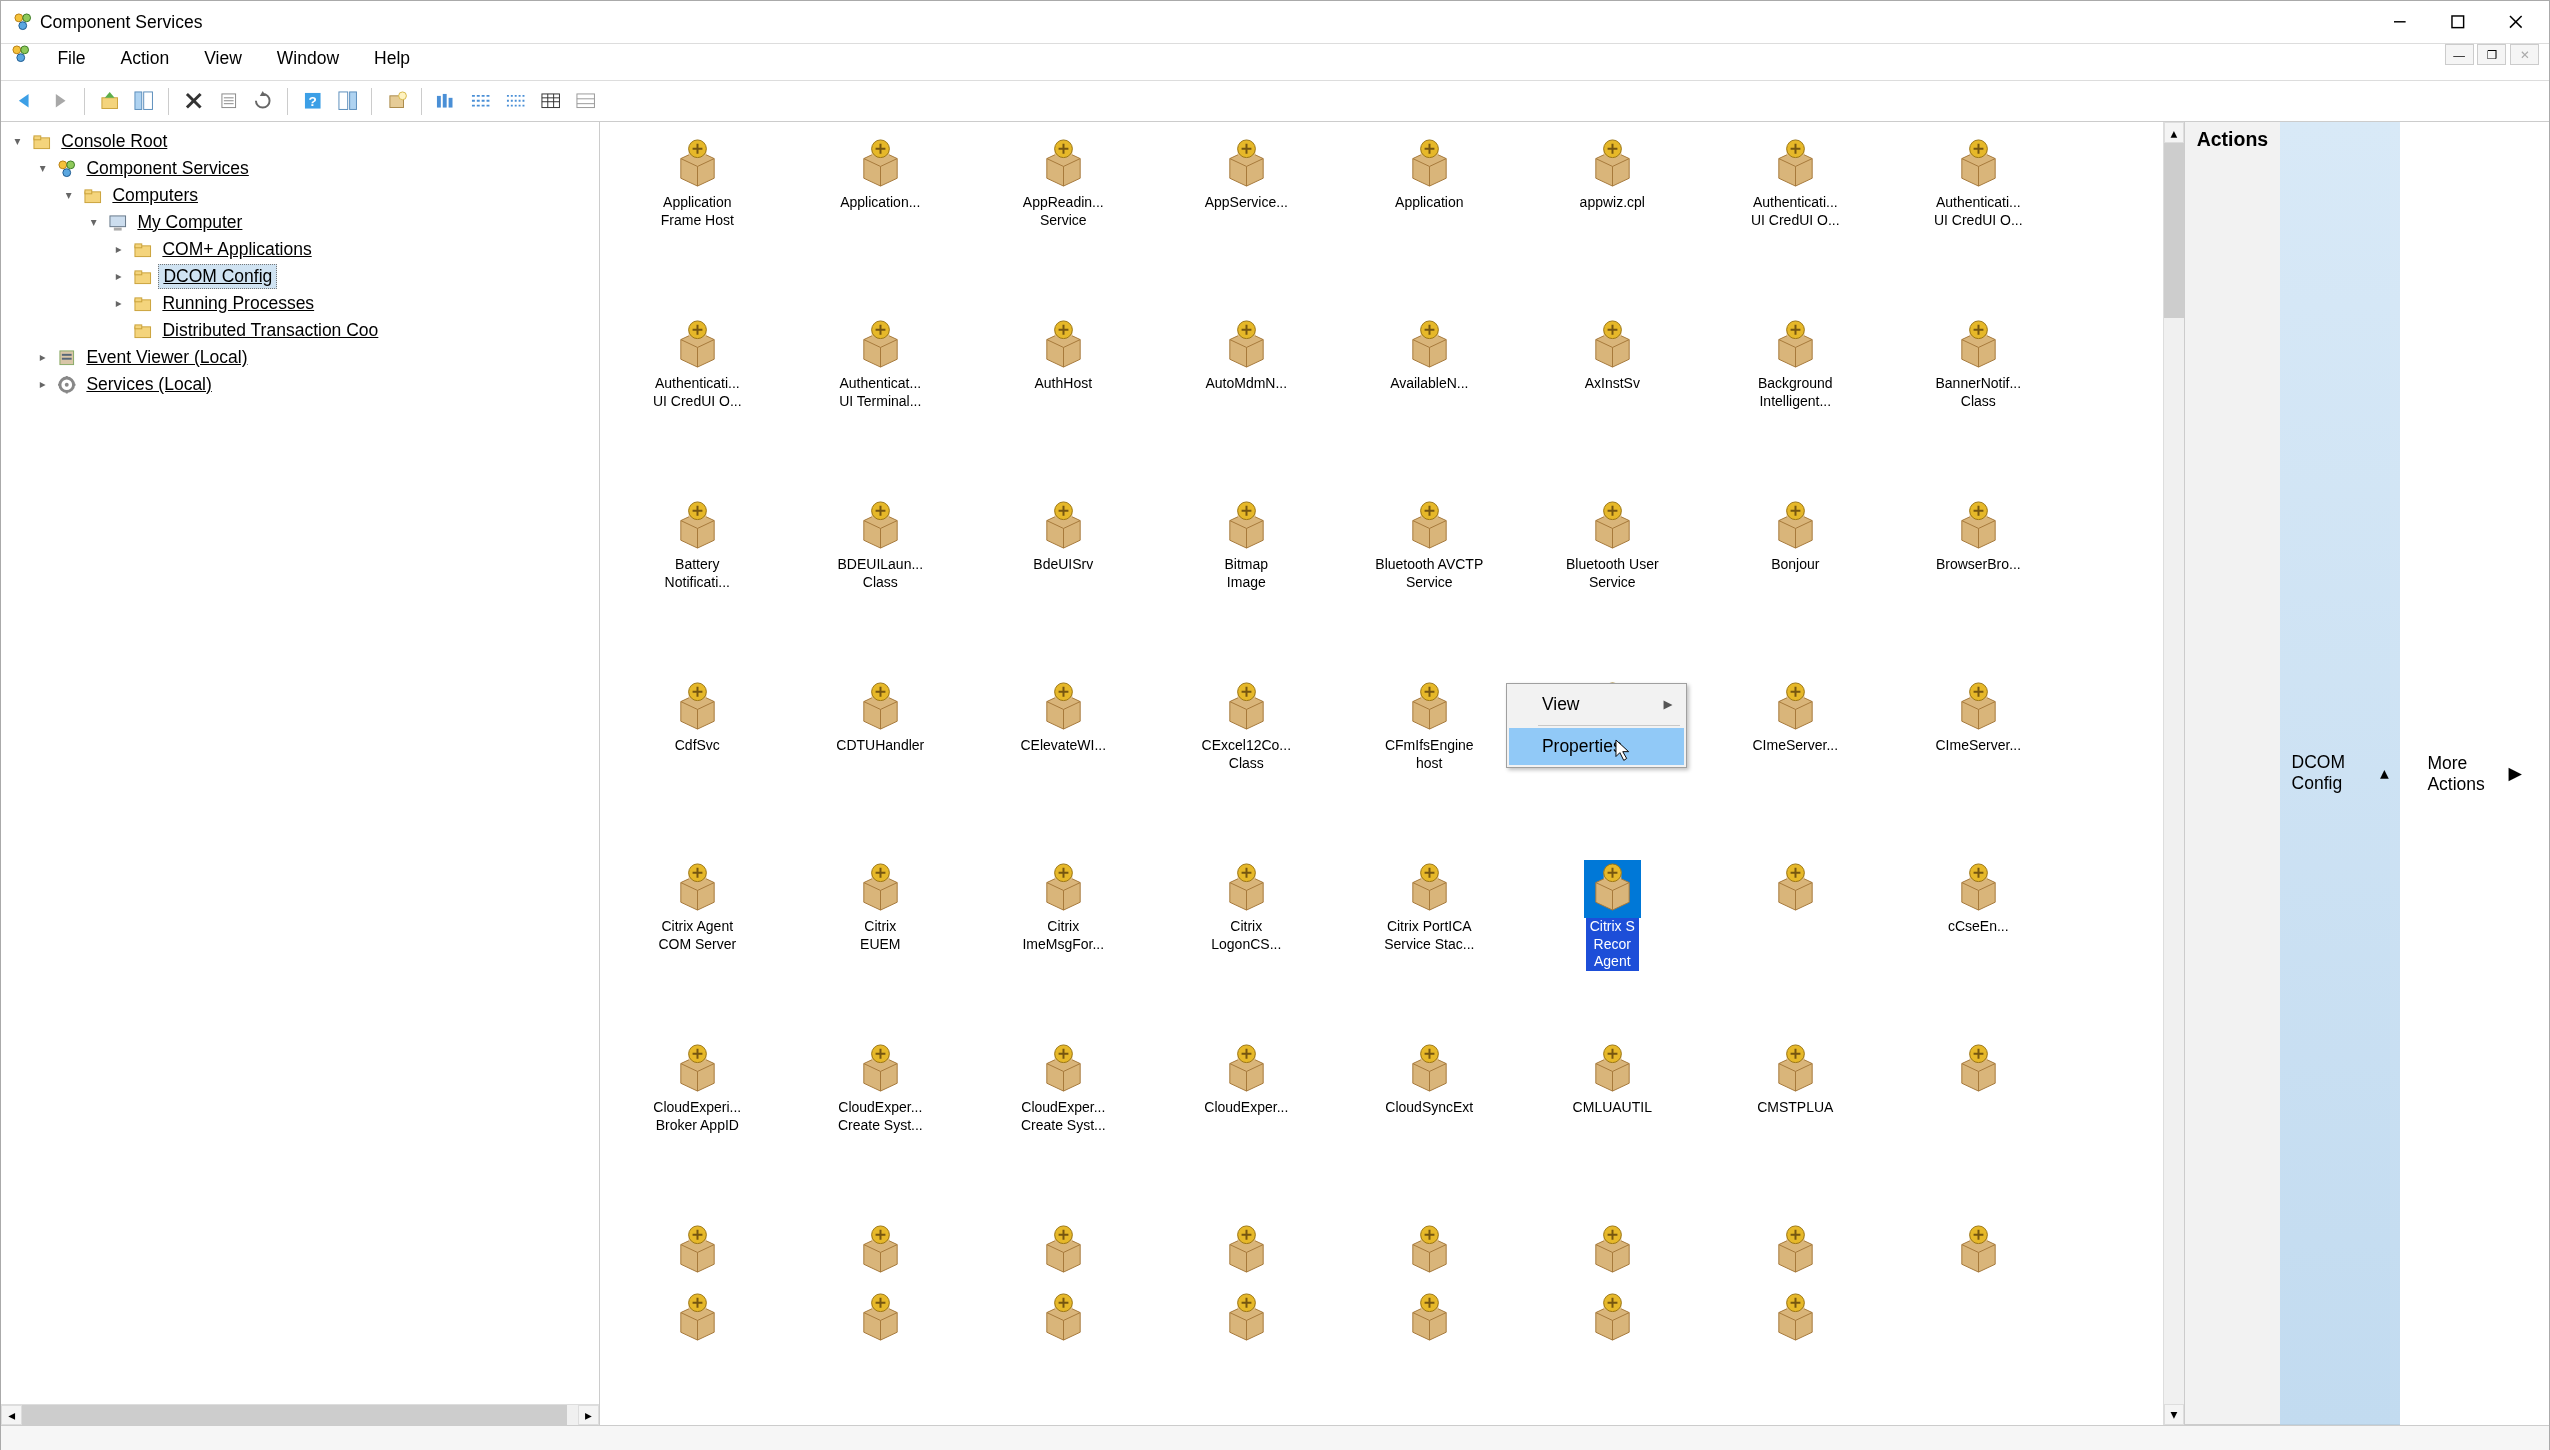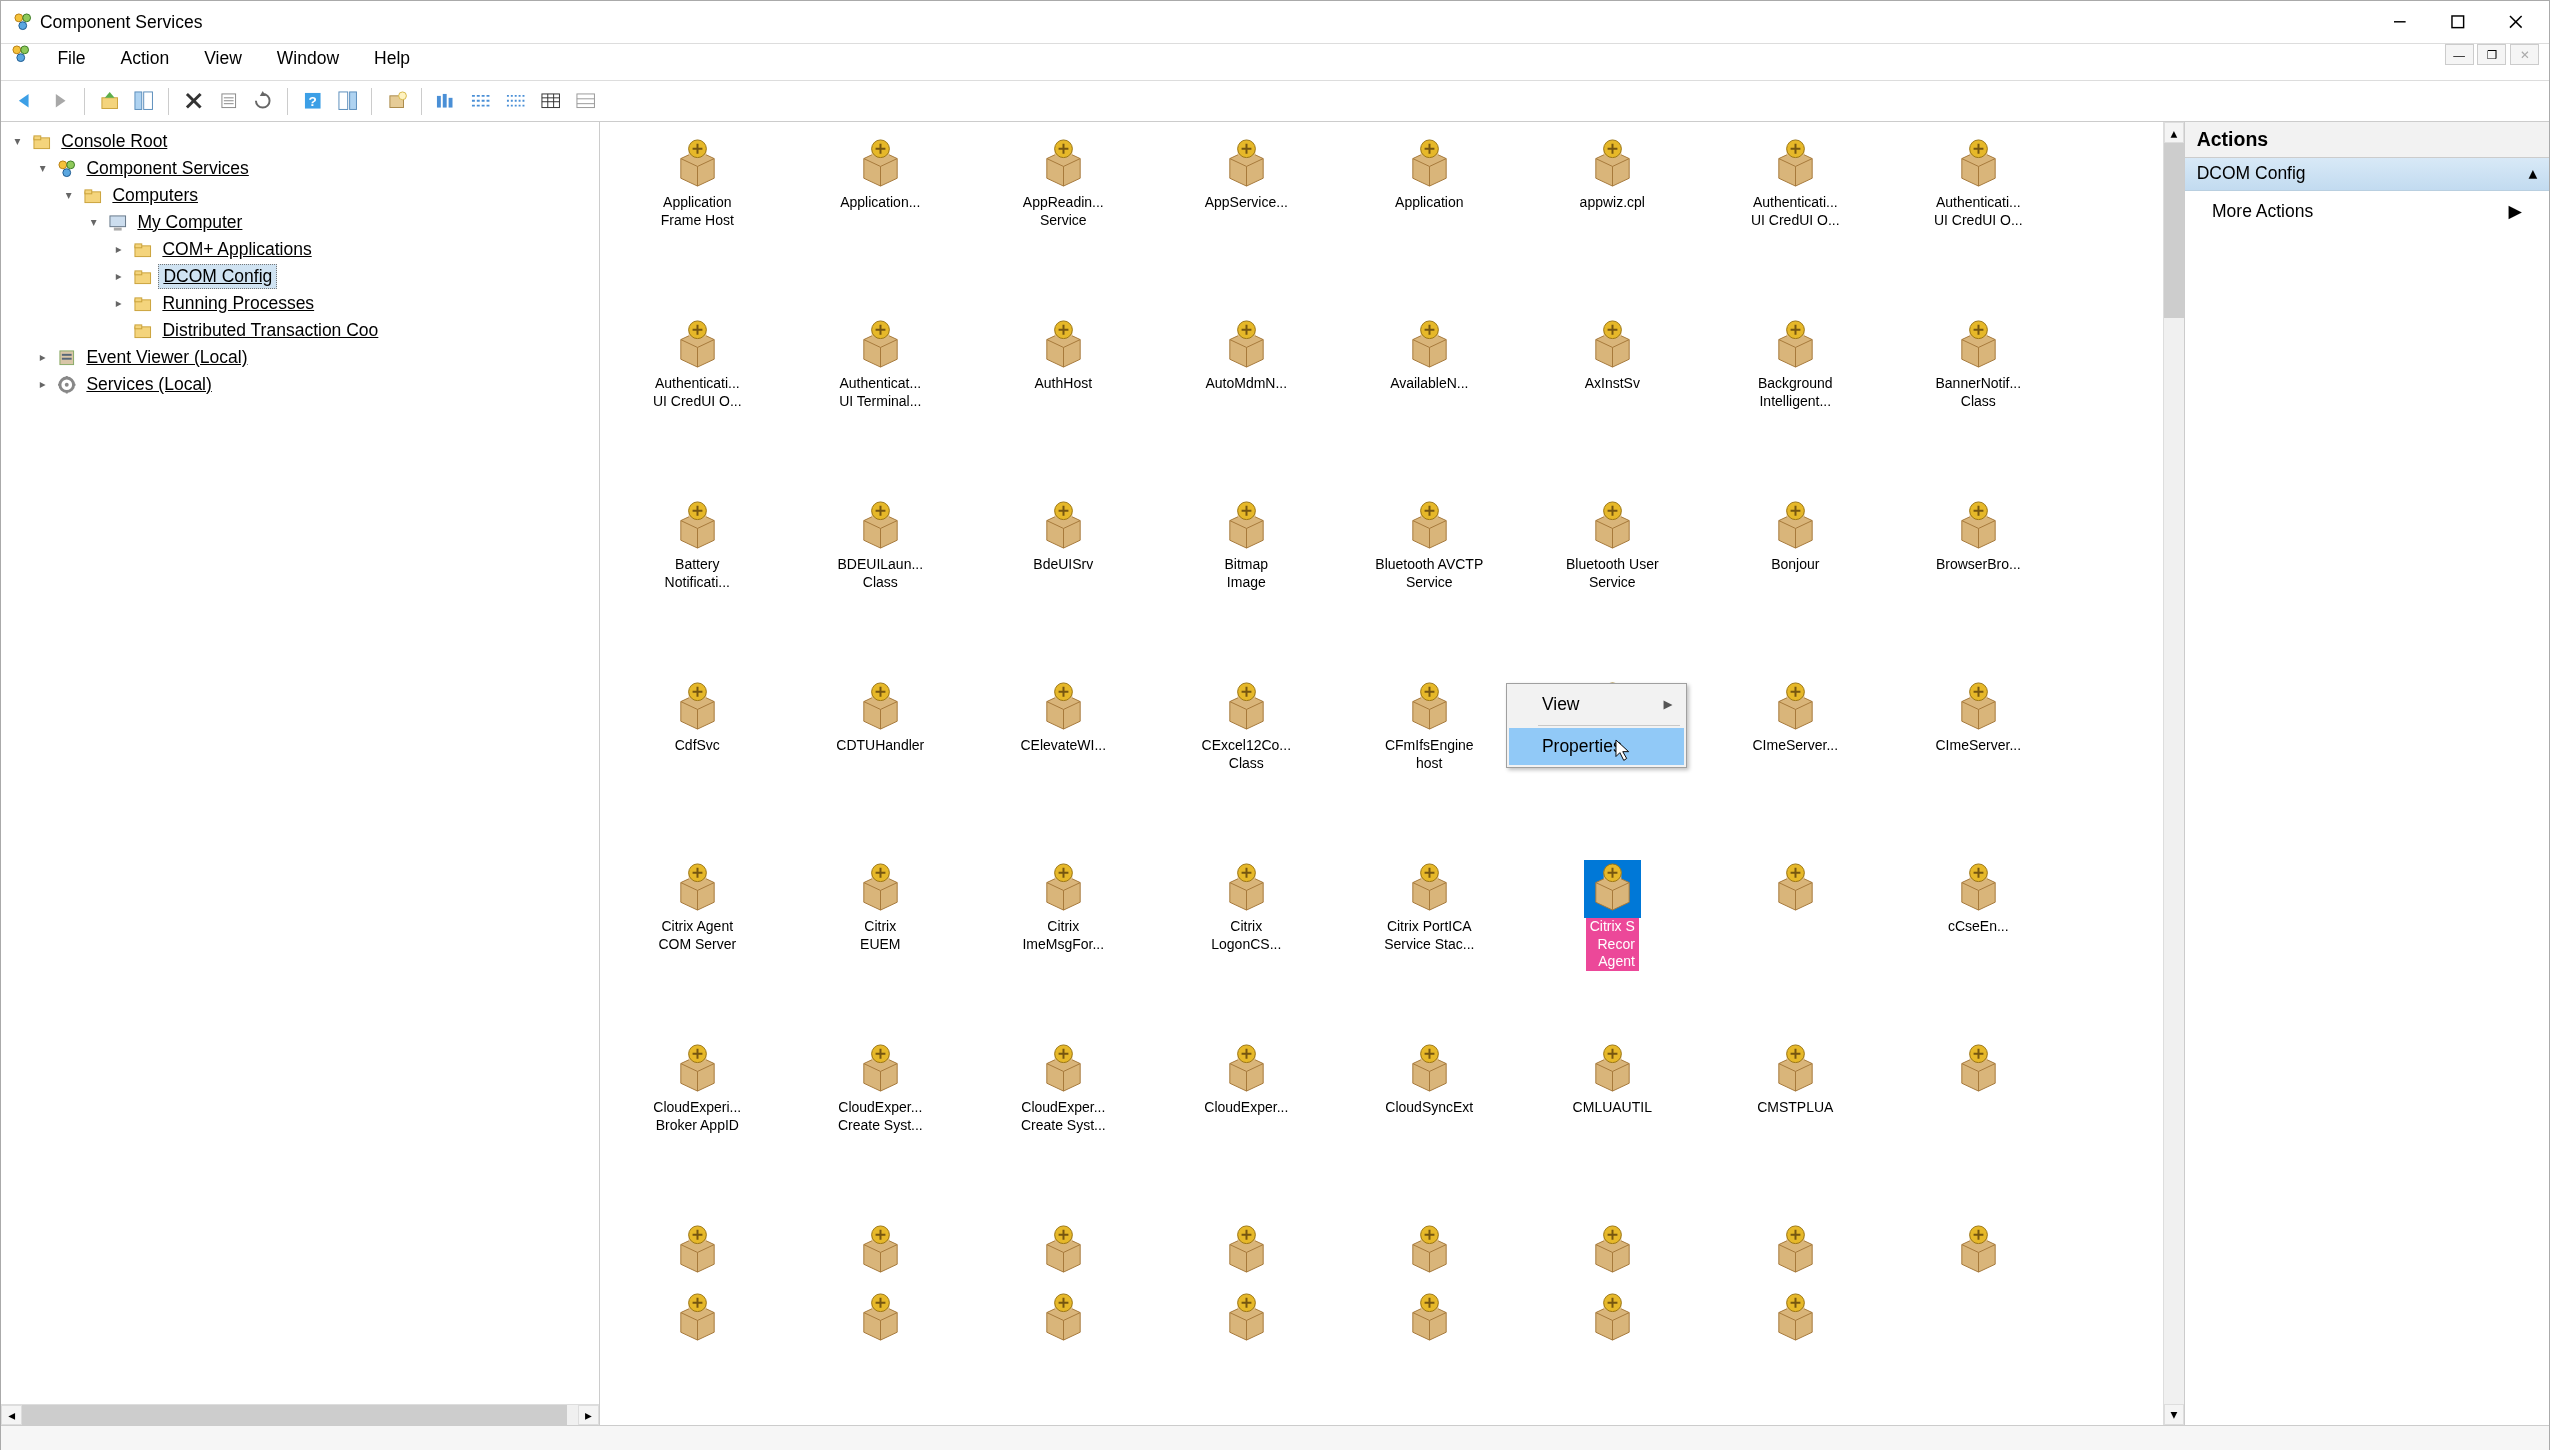--- a/index.html
+++ b/index.html
@@ -30,27 +30,27 @@
 .tree-hscroll .arrow { width: 21.4px; height: 100%; display:flex; align-items:center; justify-content:center; background:#f4f4f4; border:1px solid #ddd;}
 .tree-hscroll .track { flex:1; height:100%; background:#f0f0f0; position:relative;}
 .tree-hscroll .thumb { position:absolute; left:0; width:545px; height:100%; background:#cdcdcd;}
 .main-pane { flex: 1; display: flex; overflow: hidden; }
 .icon-area { flex: 1; overflow-y: hidden; overflow-x: hidden; padding: 7.8px 5.8px; position: relative; }
 .icon-grid { display: grid; grid-template-columns: repeat(8, 183px); gap: 0px 0px; }
 .dcom-item { width: 183px; height: 181px; display: flex; flex-direction: column; align-items: center; text-align: center; padding-top: 5.8px; }
 .dcom-icon { width: 53px; height: 53px; margin-bottom: 1.9px; }
 .dcom-label { font-size: 14px; line-height: 1.25; padding: 0 3.9px; max-width: 100%; overflow: hidden; }
 .dcom-item.selected .dcom-icon-wrap { background: #0078d7; }
-.dcom-item.selected .dcom-label { background: #ec4899; color: #fff; text-align: right; }
+.dcom-item.selected .dcom-label { background: #1d4ed8; color: #fff; }
 .dcom-icon-wrap { padding: 1.9px; }
 .vscroll { width: 21.4px; border-left: 1px solid #ddd; background: #f0f0f0; display:flex; flex-direction:column; position:relative;}
 .vscroll .arrow { height:21.4px; display:flex; align-items:center; justify-content:center; border:1px solid #ddd; background:#f4f4f4;}
 .vscroll .track { flex:1; position:relative;}
 .vscroll .thumb { position:absolute; top:0; left:0; right:0; height:175px; background:#cdcdcd;}
-.actions-pane { width: 365px; border-left: 1px solid #ccc; display:flex; flex-direction:column;}
+.actions-pane { width: 365px; border-left: 1px solid #ccc; display:flex; flex-direction:row;}
 .actions-header { background: #f2f2f2; padding: 5.8px 11.7px; font-size: 19.5px; font-weight: 600; border-bottom: 1px solid #ccc;}
 .actions-section-hdr { background: linear-gradient(#d8e9f7,#c2dbf0); padding: 5.8px 11.7px; font-size: 17.5px; border-bottom:1px solid #b9cfe0; display:flex; align-items:center; justify-content:space-between;}
 .actions-item { padding: 9.7px 27px; font-size: 17.5px; display:flex; align-items:center; justify-content:space-between;}
 .statusbar { height: 25px; border-top: 1px solid #ccc; background:#f6f6f6; }
 
 .context-menu { position: absolute; left: 906px; top: 561px; width: 181px; background: #f2f2f2; border: 1px solid #a0a0a0; box-shadow: 1.9px 1.9px 3.9px rgba(0,0,0,.25); z-index: 50; padding:1.9px; }
 .context-menu .cm-row { display:flex; align-items:center; height:37px; padding: 0 11.7px 0 33px; font-size:17.5px; position:relative; }
 .context-menu .cm-row.hover { background:#91c9f7; }
 .context-menu .cm-row .sub-arrow { margin-left:auto; color:#555; font-size:11.7px;}
 .context-menu .cm-sep { height:1px; background:#c8c8c8; margin:1.9px 3.9px 1.9px 29px;}

